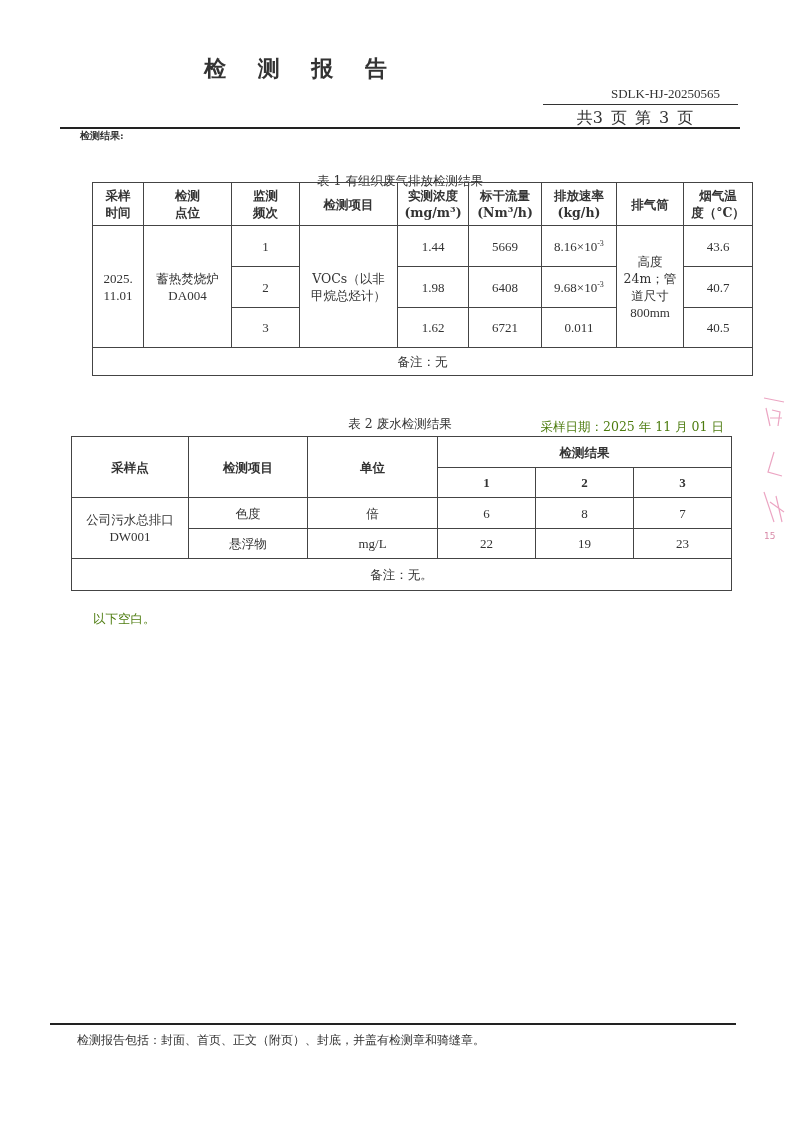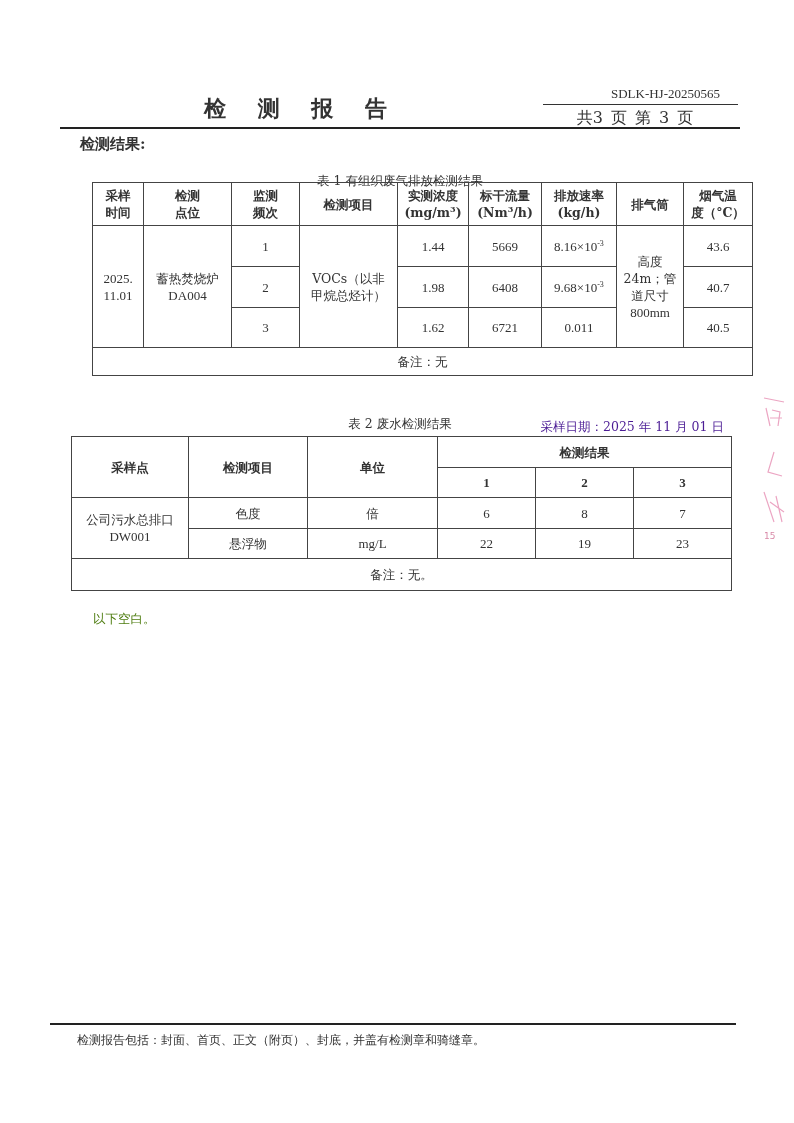--- a/index.html
+++ b/index.html
@@ -1,24 +1,24 @@
 <!DOCTYPE html>
 <html><head>
 <meta charset="utf-8">
 <style>
   html, body { margin:0; padding:0; background:#ffffff; }
   body { width:794px; height:1123px; position:relative; overflow:hidden;
          font-family:"DejaVu Serif", "Liberation Serif", serif; color:#2a2a2a; }
   .abs { position:absolute; }
-  .title { left:204px; top:54px; font-size:22px; letter-spacing:12px; font-weight:bold; color:#333;margin-top:40px; }
+  .title { left:204px; top:54px; font-size:22px; letter-spacing:12px; font-weight:bold; color:#333; }
   .docno { left:560px; top:86px; width:160px; text-align:right; font-family:"Liberation Serif", serif; font-size:13px; color:#333; }
   .hline-short { left:543px; top:104px; width:195px; height:1px; background:#333; }
   .pageinfo { left:560px; top:108px; width:150px; text-align:center; font-size:16px; color:#333; word-spacing:3px; }
   .hline-main { left:60px; top:127px; width:680px; height:2px; background:#222; }
-  .section { left:80px; top:135px; font-size:15px; font-weight:bold; color:#333; }
+  .section { left:80px; top:129px; font-size:10px; font-weight:bold; color:#333; }
   .caption { font-size:12.5px; color:#333; text-align:center;margin-top:17px; }
   table.grid { position:absolute; border-collapse:collapse; table-layout:fixed; font-size:12.5px; color:#333; }
   table.grid td { border:1px solid #444; text-align:center; vertical-align:middle; padding:0; line-height:17px; }
   table.grid td.bold { font-weight:bold; }
   .num { font-family:"Liberation Serif", serif; font-size:13px; }
   sup { font-size:8px; line-height:0; }
   .remark { text-align:center; }
   .blank { left:93px; top:611px; font-size:12.5px; color:#4d7c0f; }
   .footline { left:50px; top:1023px; width:686px; height:2px; background:#222; }
   .footnote { left:77px; top:1032px; font-size:12px; color:#333; }
@@ -86,21 +86,21 @@
     <td class="num"><span>0.011</span><sup></sup></td>
     <td class="num">40.5</td>
   </tr>
   <tr style="height:28px">
     <td colspan="9" class="remark">备注：无</td>
   </tr>
 </tbody>
   </table>
 
 <div class="abs caption" style="left:300px; top:399px; width:200px;">表 2 废水检测结果</div>
-<div class="abs" style="left:480px; top:419px; width:244px; text-align:right; font-size:12.5px; color:#4c1d95;">采样日期：2025 年 11 月 01 日</div>
+<div class="abs" style="left:480px; top:419px; width:244px; text-align:right; font-size:12.5px; color:#4d7c0f;">采样日期：2025 年 11 月 01 日</div>
 
 <table class="grid" style="left:71px; top:436px; width:660px;">
   <colgroup>
     <col style="width:117px">
       <col style="width:119px">
       <col style="width:130px">
     <col style="width:98px">
       <col style="width:98px">
       <col style="width:98px">
   </colgroup>

